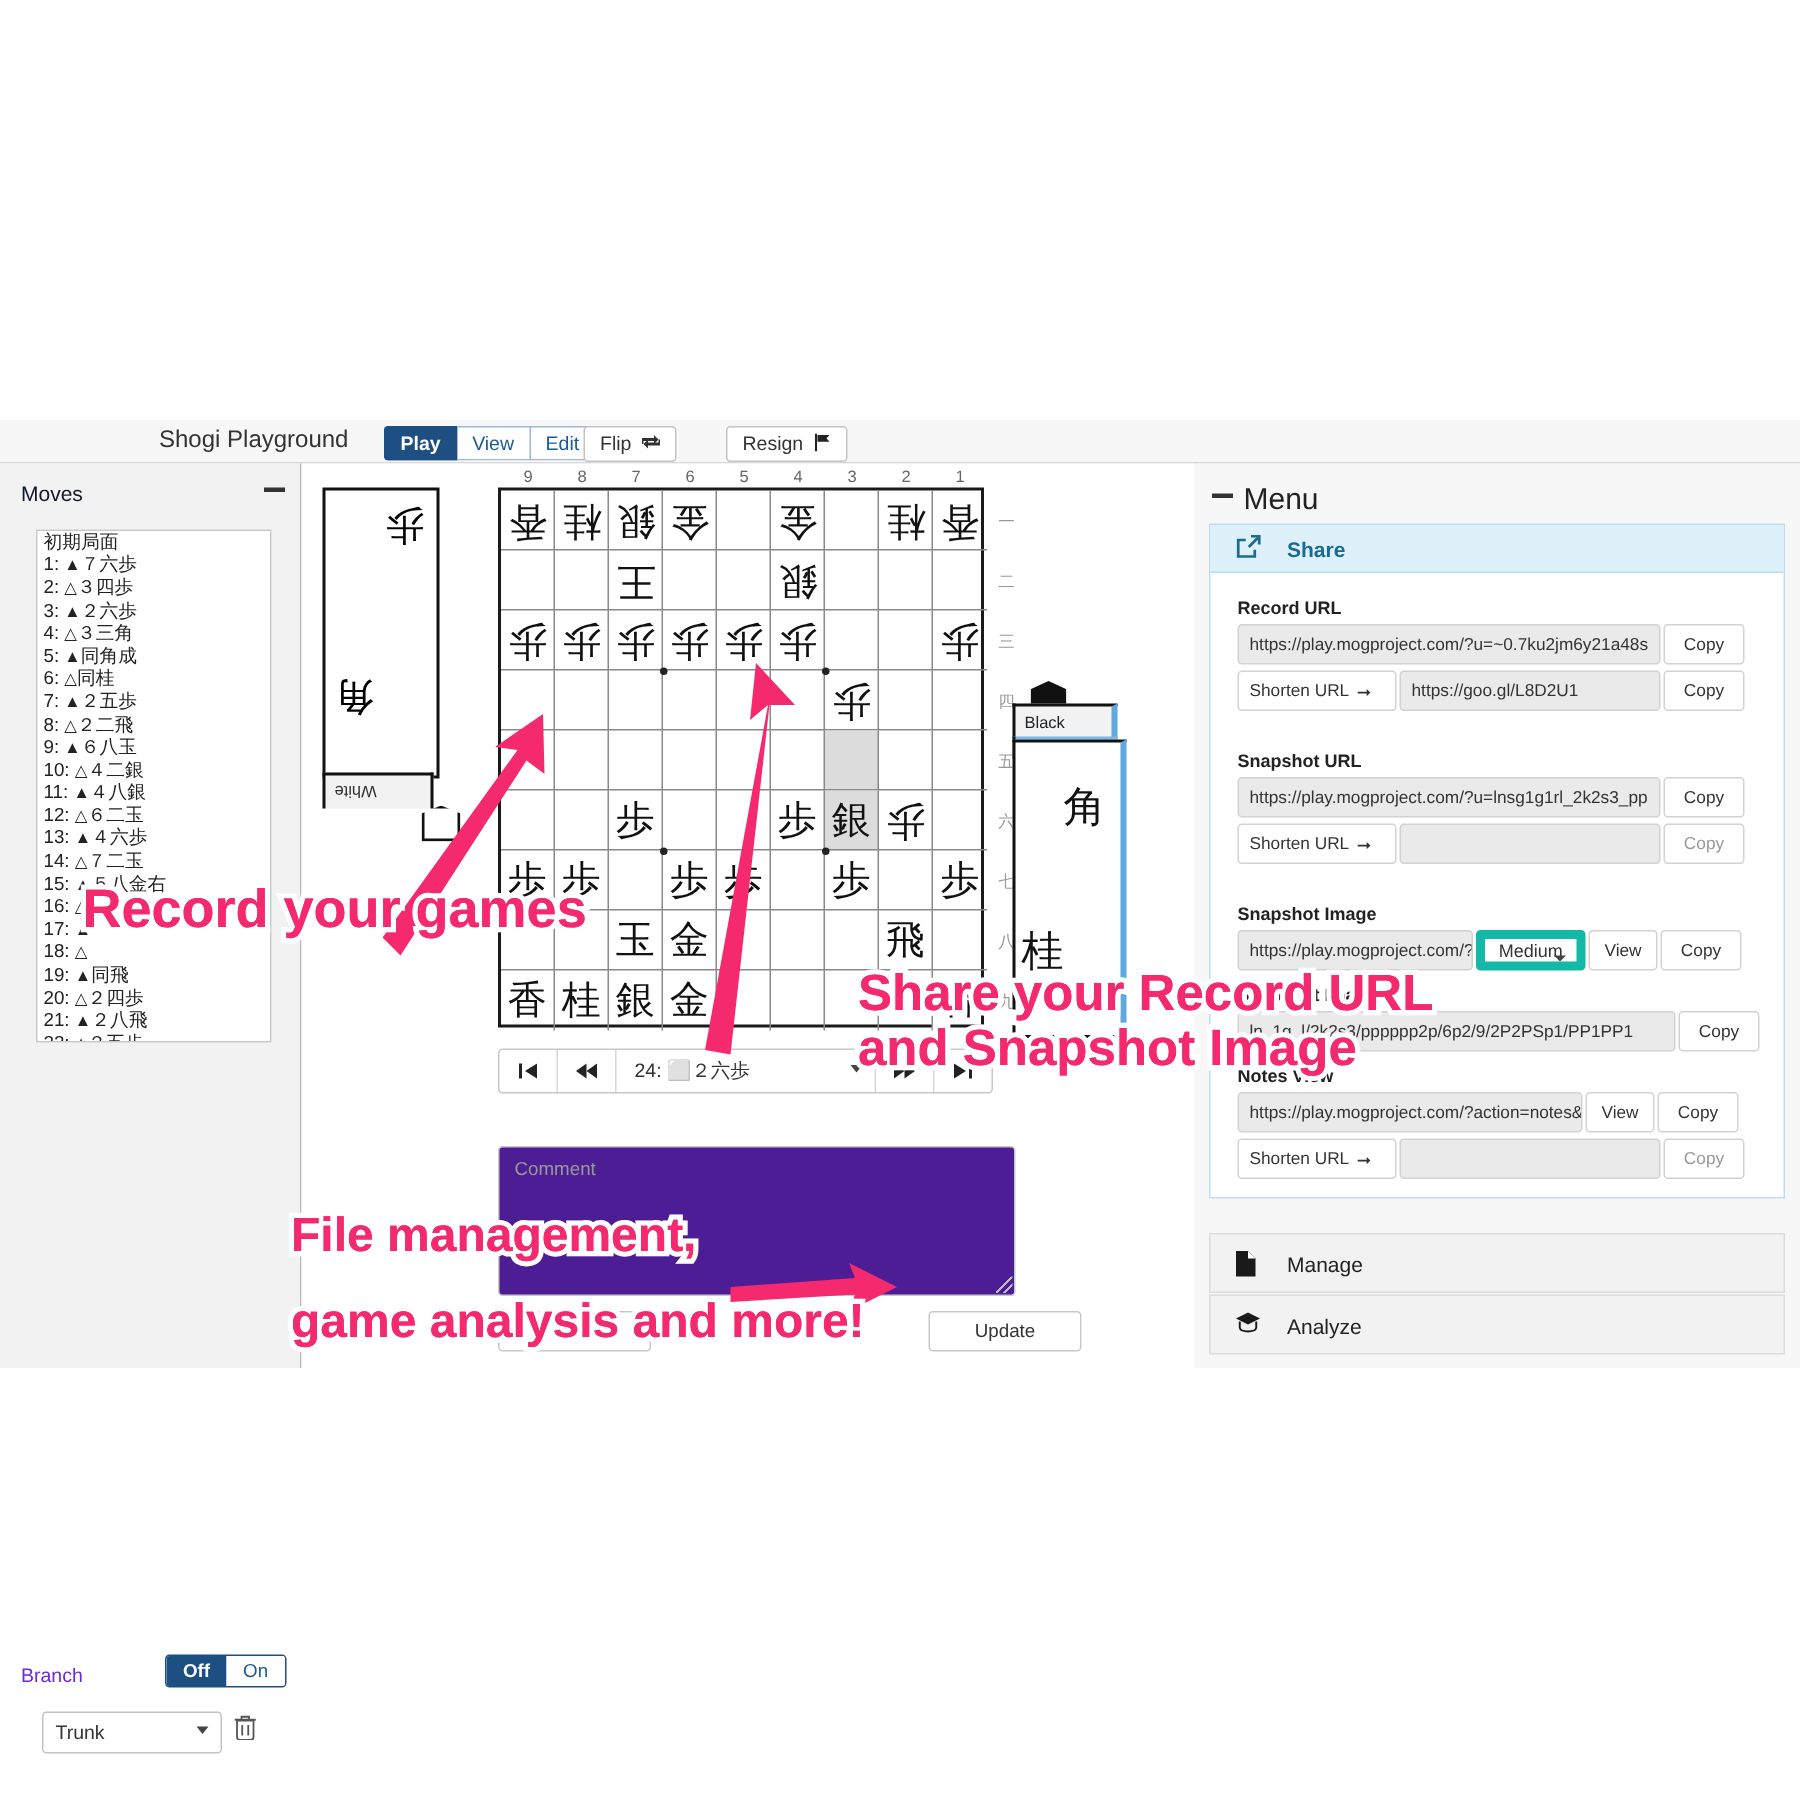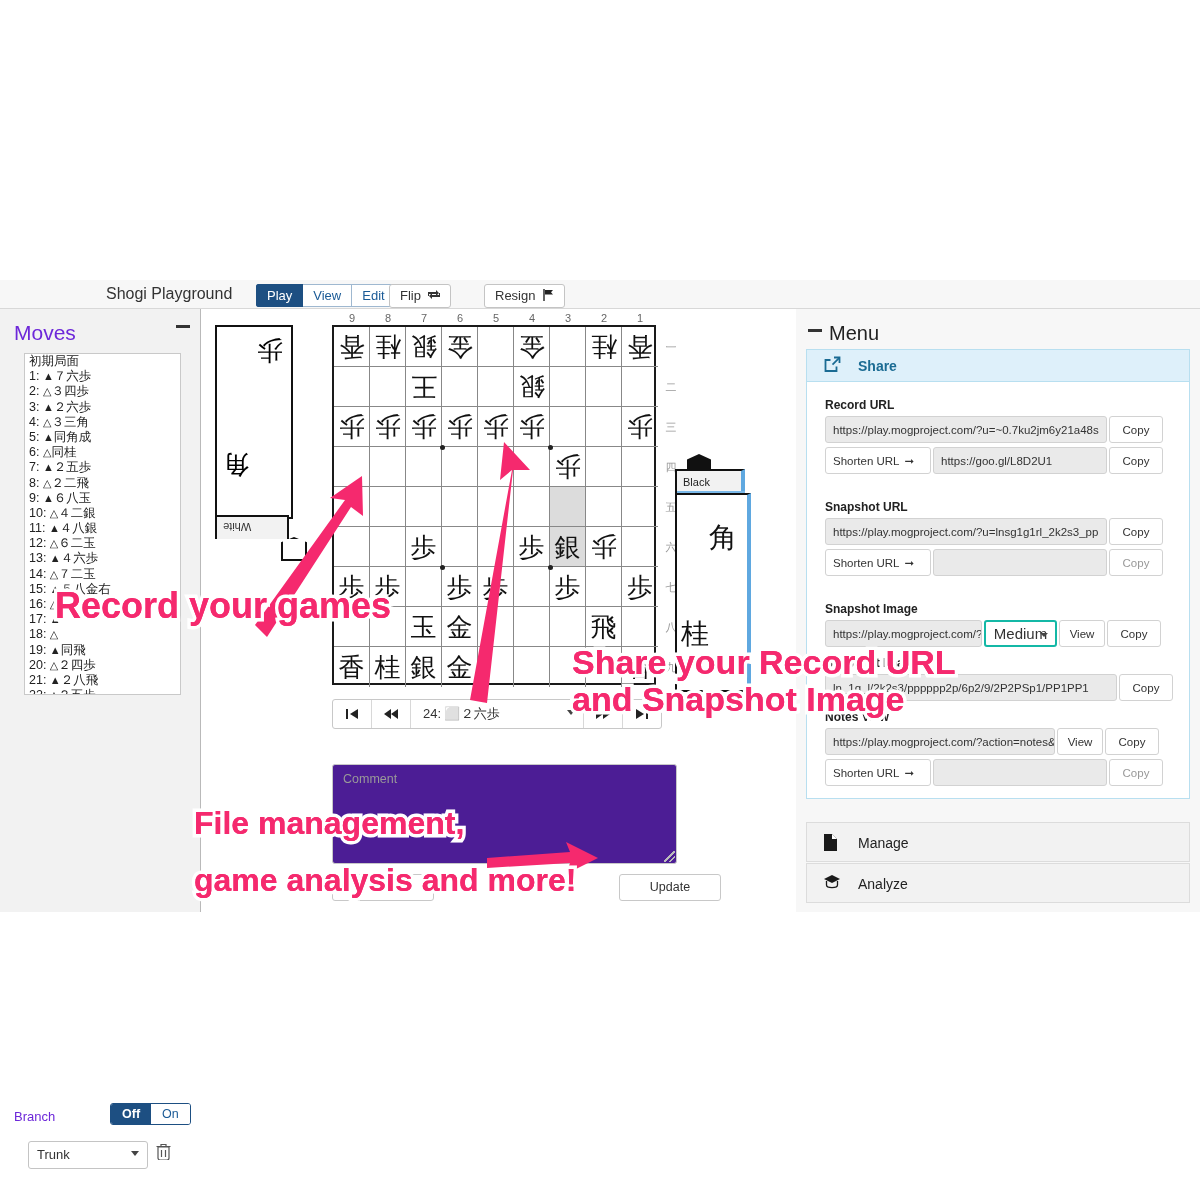--- a/index.html
+++ b/index.html
@@ -6,26 +6,26 @@
   body{width:1200px;height:1200px;background:#ffffff;font-family:"Liberation Sans",sans-serif;overflow:hidden;}
 
   #stage{position:absolute;left:0;top:280px;width:1200px;height:632px;background:#f7f7f7;}
 
   
   .topbar{position:absolute;left:0;top:0;width:1200px;height:28px;background:#f7f7f7;border-bottom:1px solid #d8d8d8;}
   .app-title{position:absolute;left:106px;top:5px;font-size:16px;color:#333;}
   .btngrp{position:absolute;display:flex;border-radius:3px;overflow:hidden;}
   .bt{font-size:13px;padding:3px 10px;border:1px solid #9fb8d0;background:#fff;color:#1a5a96;cursor:pointer;line-height:15px;}
   .bt+.bt{border-left:none;}
-  .bt.active{background:#1d4f82;color:#fff;border-color:#1d4f82;font-weight:normal;}
+  .bt.active{background:#1d4f82;color:#fff;border-color:#1d4f82;font-weight:bold;}
   .bt.plain{border:1px solid #c4c4c4;color:#333;background:#fff;border-radius:3px;}
 
   
   .leftpanel{position:absolute;left:0;top:29px;width:200px;height:603px;background:#f2f2f2;border-right:1px solid #b9b9b9;}
-  .moves-hd{position:absolute;left:14px;top:12px;font-size:21px;color:#6d28d9;}
+  .moves-hd{position:absolute;left:14px;top:12px;font-size:14px;color:#0f172a;}
   .minus-left{position:absolute;left:176px;top:16px;width:14px;height:3px;background:#333;cursor:pointer;}
   .moves-box{position:absolute;left:24px;top:44px;width:155px;height:340px;background:#fff;border:1px solid #c9c9c9;overflow:hidden;}
   .mv{font-size:12.5px;color:#222;padding:0 4px;height:15.2px;line-height:15.2px;white-space:nowrap;cursor:pointer;}
   .branch-lbl{position:absolute;left:14px;top:800px;font-size:13px;font-weight:normal;color:#6d28d9;}
   .toggle{position:absolute;left:110px;top:794px;display:flex;border-radius:3px;overflow:hidden;border:1px solid #1d4f82;}
   .tg{font-size:12.5px;padding:3px 11px;cursor:pointer;line-height:14px;}
   .tg.on{background:#1d4f82;color:#fff;font-weight:bold;}
   .tg.off{background:#fff;color:#1a5a96;}
   .trunk-sel{position:absolute;left:28px;top:832px;width:118px;height:26px;border:1px solid #c4c4c4;background:#fff;border-radius:3px;font-size:13px;color:#333;}
   .trunk-sel span{position:absolute;left:8px;top:5px;}
@@ -75,21 +75,21 @@
   .share-card{position:absolute;left:9px;top:40px;width:384px;height:450px;border:1px solid #b8dff0;background:#fff;box-sizing:border-box;}
   .share-hd{position:absolute;left:0;top:0;width:100%;height:32px;background:#def0fa;border-bottom:1px solid #b8dff0;box-sizing:border-box;}
   .share-hd .ico{position:absolute;left:17px;top:6px;}
   .share-hd .tx{position:absolute;left:51px;top:8px;font-size:14px;color:#1a6b93;font-weight:bold;}
   .sec-lbl{position:absolute;left:18px;font-size:12px;font-weight:bold;color:#222;}
   .row{position:absolute;left:18px;display:flex;height:27px;}
   .fld{background:#eaeaea;border:1px solid #d2d2d2;font-size:11.5px;color:#333;display:flex;align-items:center;padding-left:7px;box-sizing:border-box;overflow:hidden;white-space:nowrap;border-radius:3px;}
   .rbtn{background:#fff;border:1px solid #d2d2d2;font-size:11.5px;color:#333;display:flex;align-items:center;justify-content:center;box-sizing:border-box;cursor:pointer;border-radius:3px;margin-left:2px;}
   .rbtn.dim{color:#999;}
   .shorten{background:#fff;border:1px solid #d2d2d2;font-size:11.5px;color:#333;display:flex;align-items:center;padding-left:7px;box-sizing:border-box;cursor:pointer;border-radius:3px;}
-  .medium{background:#fff;border:2px solid #14b8a6;font-size:15px;color:#333;display:flex;align-items:center;justify-content:center;box-sizing:border-box;cursor:pointer;border-radius:3px;margin-left:2px;position:relative;}
+  .medium{background:#fff;border:6px solid #14b8a6;font-size:12px;color:#333;display:flex;align-items:center;justify-content:center;box-sizing:border-box;cursor:pointer;border-radius:3px;margin-left:2px;position:relative;}
   .medium .ar{position:absolute;right:7px;top:11px;width:0;height:0;border-left:4px solid transparent;border-right:4px solid transparent;border-top:4px solid #444;}
   .accord{position:absolute;left:9px;width:384px;height:40px;background:#f2f2f2;border:1px solid #dcdcdc;box-sizing:border-box;cursor:pointer;}
   .accord .ico{position:absolute;left:16px;top:10px;}
   .accord .tx{position:absolute;left:51px;top:12px;font-size:14px;color:#222;}
 
   
   .ov{position:absolute;font-weight:bold;color:#f5296e;font-family:"Liberation Sans",sans-serif;
       -webkit-text-stroke:6px #fff;paint-order:stroke fill;white-space:nowrap;}
   .ov span{-webkit-text-stroke:0;}
   svg.arrow{position:absolute;overflow:visible;}

